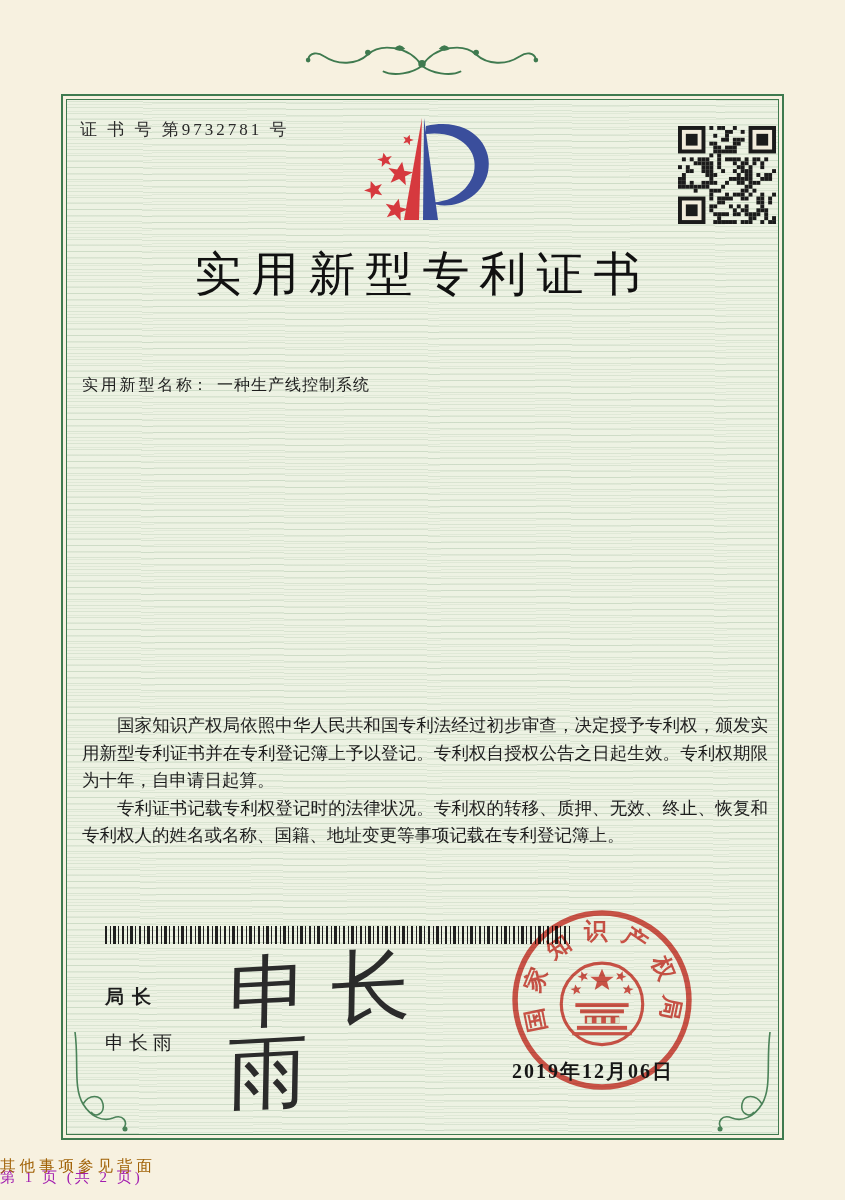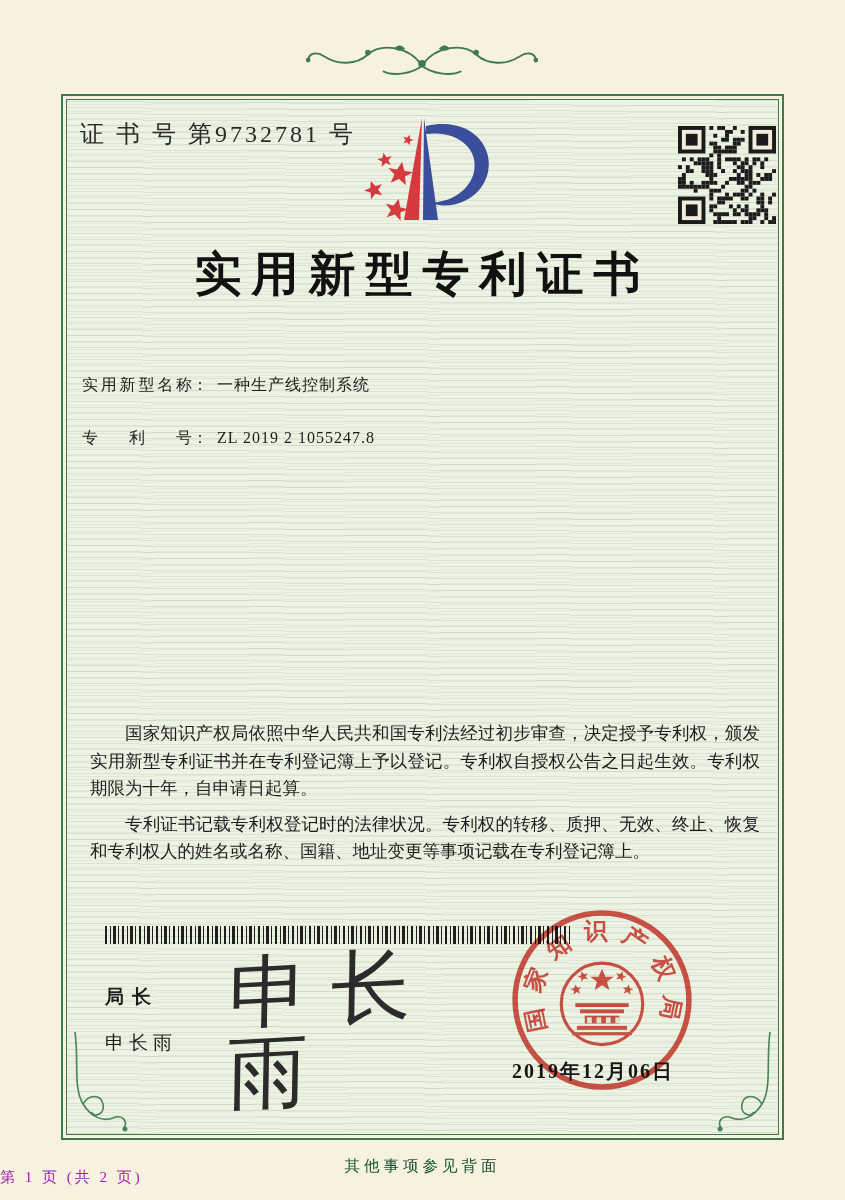--- a/index.html
+++ b/index.html
@@ -19,59 +19,59 @@
     background-color:#edf2e3;
     background-image:
       repeating-linear-gradient(0.4deg, rgba(110,152,112,0.16) 0 1px, transparent 1px 6px),
       repeating-linear-gradient(-0.6deg, rgba(110,152,112,0.10) 0 1px, transparent 1px 7px);
   }
   .corner-flourish{position:absolute;width:70px;height:100px;bottom:2px;}
   .corner-flourish.left{left:2px;}
   .corner-flourish.right{right:2px;transform:scaleX(-1);}
 
   
-  .cert-no{position:absolute;left:80px;top:118px;font-size:24px;letter-spacing:3px;color:#2a2a2a;}
+  .cert-no{position:absolute;left:80px;top:118px;font-size:17px;letter-spacing:3px;color:#2a2a2a;}
   .logo{position:absolute;left:338px;top:112px;width:170px;height:122px;}
   .qr{position:absolute;left:678px;top:126px;width:98px;height:98px;line-height:0;}
   .title{position:absolute;left:0;top:243px;width:100%;text-align:center;
-    font-size:47px;font-weight:bold;letter-spacing:10px;color:#111;}
+    font-size:47px;font-weight:normal;letter-spacing:10px;color:#111;}
 
   
   .fields{position:absolute;left:82px;top:358px;width:690px;font-size:16px;color:#1d1d1d;}
   .frow{height:53px;line-height:53px;white-space:nowrap;}
   .flabel{display:inline-block;vertical-align:top;}
   .flabel-t{display:inline-block;width:110px;text-align:justify;text-align-last:justify;}
   .fvalue{margin-left:9px;letter-spacing:1px;}
   .fgroup2{margin-left:64px;}
 
   
   .body-text{position:absolute;left:82px;top:712px;width:686px;
     font-size:17.5px;line-height:27.5px;color:#1d1d1d;text-align:justify;}
-  .body-text p{margin:8px;text-indent:2em;font-family:Liberation Serif, serif;}
+  .body-text p{margin:0;text-indent:2em;font-family:Liberation Serif, serif;}
 
   
   .barcode{position:absolute;left:105px;top:926px;width:465px;height:18px;
     background:repeating-linear-gradient(90deg,
       #1f1f1f 0 2px, transparent 2px 5px,
       #1f1f1f 5px 6px, transparent 6px 8px,
       #1f1f1f 8px 11px, transparent 11px 13px,
       #1f1f1f 13px 14px, transparent 14px 17px);}
   .commissioner{position:absolute;left:105px;top:984px;font-size:19px;letter-spacing:8px;color:#1d1d1d;font-weight:bold;}
   .commissioner-name{position:absolute;left:105px;top:1030px;font-size:19px;letter-spacing:5px;color:#1d1d1d;}
   .signature{position:absolute;left:228px;top:948px;width:260px;
     font-size:80px;color:#2b2b2b;letter-spacing:22px;
     transform:rotate(-3deg) skewX(-4deg);line-height:1;}
   .seal{position:absolute;left:508px;top:906px;width:188px;height:188px;
     opacity:.9;mix-blend-mode:multiply;}
   .seal-date{position:absolute;left:512px;top:1058px;font-size:20px;font-weight:600;
     letter-spacing:2px;color:#161616;}
   .page-indicator{position:absolute;left:0;top:1168px;width:100%;text-align:left;
     font-size:15px;letter-spacing:3px;color:#a21caf;}
-  .back-note{position:absolute;left:0;top:1156px;width:100%;text-align:center;
-    font-size:15.5px;letter-spacing:4px;color:#14532d;}
+  .back-note{position:absolute;left:0;top:1156px;width:100%;text-align:left;
+    font-size:15.5px;letter-spacing:4px;color:#a16207;}
 </style>
 </head>
 <body>
 
 <svg class="top-ornament" viewBox="0 0 300 50">
   <g fill="none" stroke="#3f7a4f" stroke-width="2">
     <path d="M150,30 C135,8 105,6 92,18 C80,29 60,30 45,20 C38,15 30,16 28,23"></path>
     <path d="M150,30 C165,8 195,6 208,18 C220,29 240,30 255,20 C262,15 270,16 272,23"></path>
     <path d="M150,30 C140,38 120,42 108,36"></path>
     <path d="M150,30 C160,38 180,42 192,36"></path>
@@ -334,23 +334,20 @@
       <rect x="4" y="76" width="20" height="20" fill="#f2ecdc"></rect>
       <rect x="8" y="80" width="12" height="12" fill="#1b1b1b"></rect>
     </svg></div>
 
 <div class="title">实用新型专利证书</div>
 
 <div class="fields">
   <div class="frow">
     <span class="flabel"><span class="flabel-t">实用新型名称</span><span>：</span></span><span class="fvalue">一种生产线控制系统</span>
   </div>
-  <div class="frow">
-    <span class="flabel"><span class="flabel-t">专利号</span><span>：</span></span><span class="fvalue">ZL 2019 2 1055247.8</span>
-  </div>
 </div>
 
 <div class="body-text">
   <p>国家知识产权局依照中华人民共和国专利法经过初步审查，决定授予专利权，颁发实用新型专利证书并在专利登记簿上予以登记。专利权自授权公告之日起生效。专利权期限为十年，自申请日起算。</p>
   <p>专利证书记载专利权登记时的法律状况。专利权的转移、质押、无效、终止、恢复和专利权人的姓名或名称、国籍、地址变更等事项记载在专利登记簿上。</p>
 </div>
 
 <div class="barcode"></div>
 
 <div class="commissioner">局长</div>

